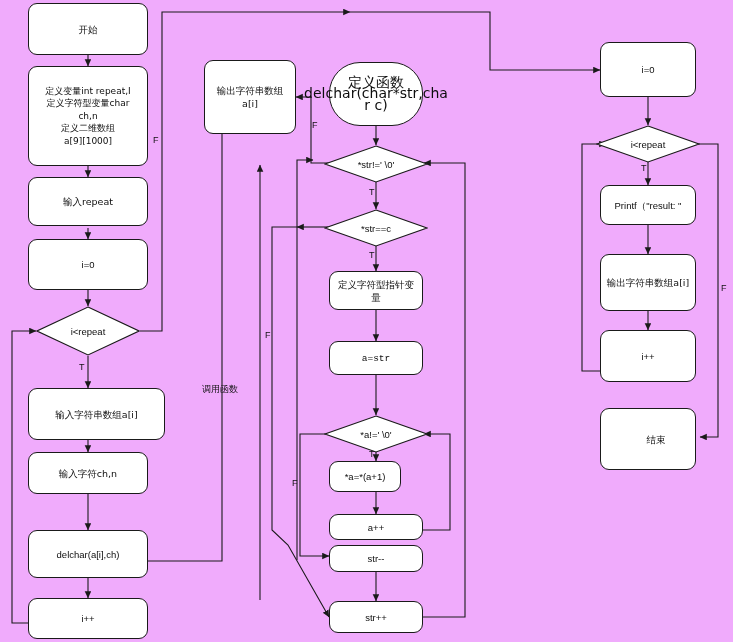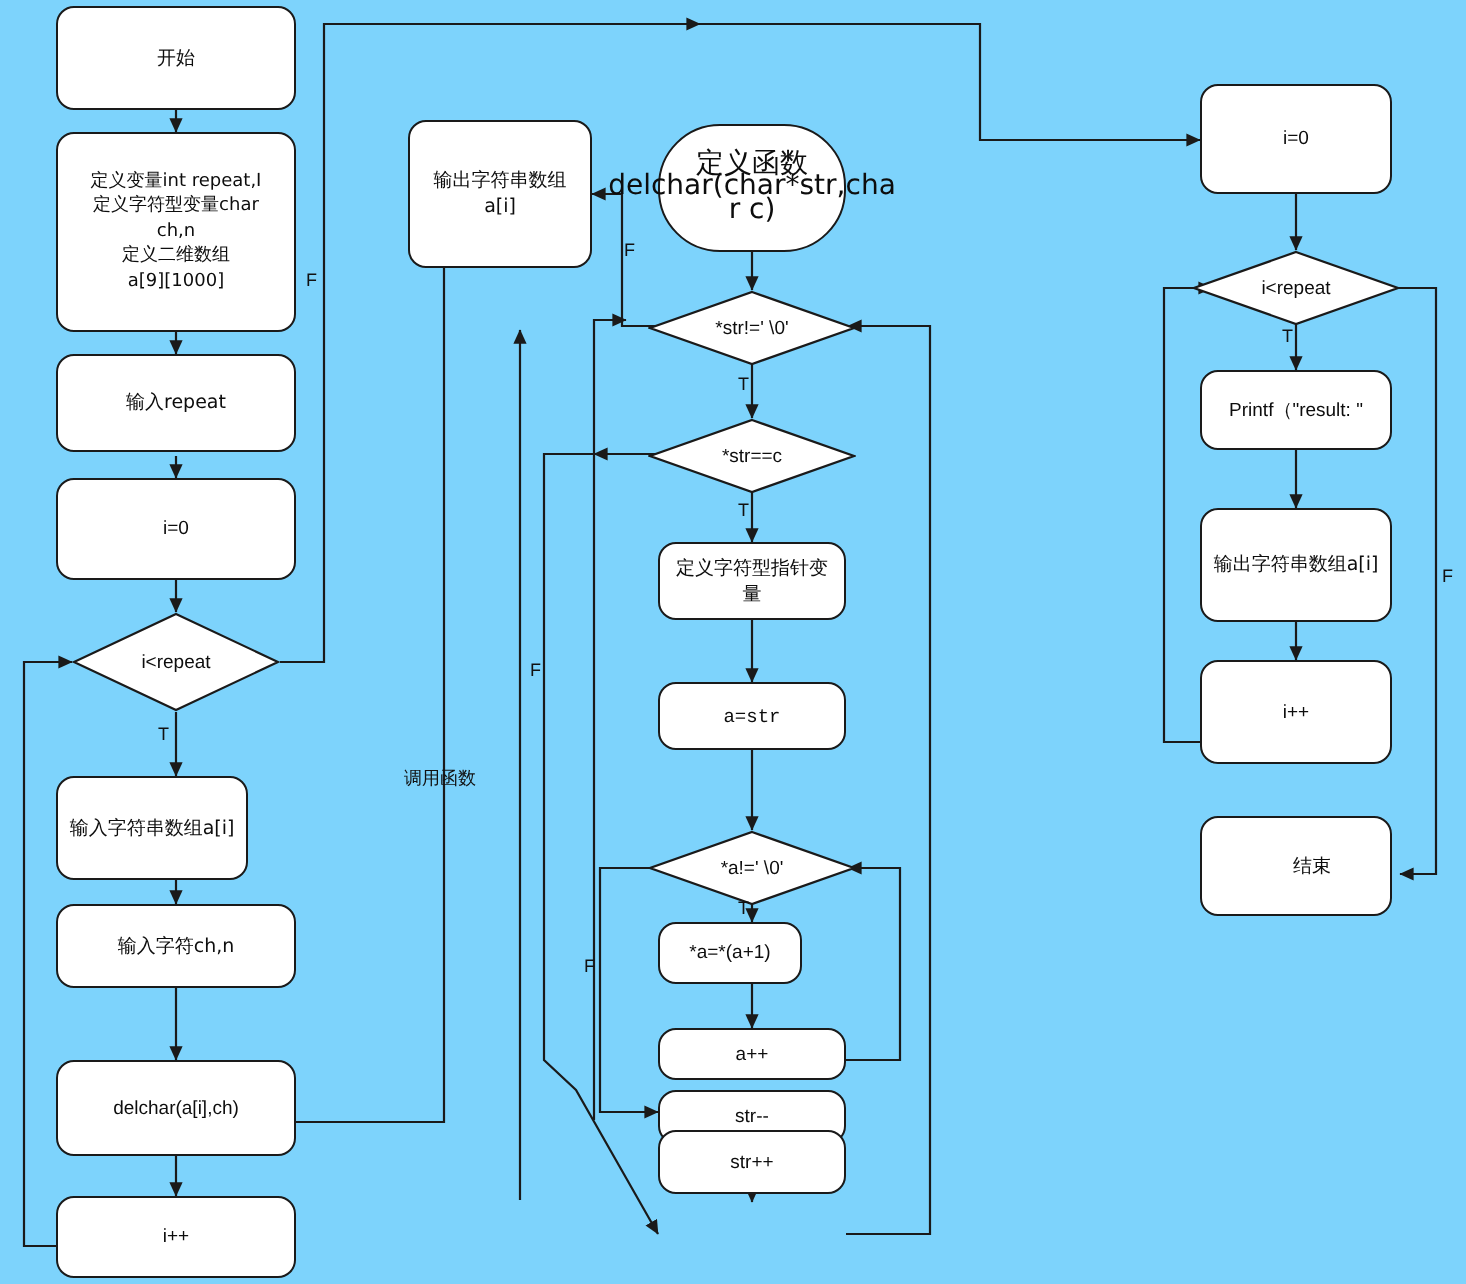--- a/index.html
+++ b/index.html
@@ -1,21 +1,21 @@
 <!DOCTYPE html>
 <html><head>
 <meta charset="utf-8">
 <title>Flowchart</title>
 <style>
   html,body{margin:0;padding:0;background:#ffffff;}
   body{font-family:"Liberation Sans","DejaVu Sans",sans-serif;}
   #canvas{
     position:relative;
     width:733px;height:642px;
-    background:#7dd3fc;
+    background:#f0abfc;
     overflow:hidden;
   }
   svg#wires{position:absolute;left:0;top:0;width:733px;height:642px;}
   .node{
     position:absolute;
     box-sizing:border-box;
     border:1px solid #1a1a1a;
     background:#ffffff;
     border-radius:9px;
     display:flex;align-items:center;justify-content:center;
@@ -130,21 +130,21 @@
 
   <div class="node" style="left:28px;top:239px;width:120px;height:51px;">i=0</div>
 
   <div class="diamond" style="left:36px;top:306px;width:104px;height:50px;">
     <svg class="dshape" viewBox="0 0 104 50" xmlns="http://www.w3.org/2000/svg">
       <polygon points="52,1 103,25 52,49 1,25" fill="#ffffff" stroke="#1a1a1a" stroke-width="1.1"></polygon>
     </svg>
     <div class="dlabel">i&lt;repeat</div>
   </div>
 
-  <div class="node cjk" style="left:28px;top:388px;width:96px;height:52px;">输入字符串数组a[i]</div>
+  <div class="node cjk" style="left:28px;top:388px;width:137px;height:52px;">输入字符串数组a[i]</div>
 
   <div class="node" style="left:28px;top:530px;width:120px;height:48px;">delchar(a[i],ch)</div>
 
   <div class="node cjk" style="left:28px;top:452px;width:120px;height:42px;">输入字符ch,n</div>
 
   <div class="node" style="left:28px;top:598px;width:120px;height:41px;">i++</div>
 
   <div class="node cjk" style="left:204px;top:60px;width:92px;height:74px;">输出字符串数组a[i]</div>
 
   <div class="node cjk" style="left:329px;top:62px;width:94px;height:64px;font-size:14px;line-height:11.5px;border-radius:31px;">定义函数
@@ -176,38 +176,38 @@
     </svg>
     <div class="dlabel">*a!=' \0'</div>
   </div>
 
   <div class="node" style="left:329px;top:461px;width:72px;height:31px;">*a=*(a+1)</div>
 
   <div class="node" style="left:329px;top:514px;width:94px;height:26px;">a++</div>
 
   <div class="node" style="left:329px;top:545px;width:94px;height:27px;">str--</div>
 
-  <div class="node" style="left:329px;top:565px;width:94px;height:32px;">str++</div>
+  <div class="node" style="left:329px;top:601px;width:94px;height:32px;">str++</div>
 
   <div class="node" style="left:600px;top:42px;width:96px;height:55px;">i=0</div>
 
   <div class="diamond" style="left:596px;top:125px;width:104px;height:38px;">
     <svg class="dshape" viewBox="0 0 104 38" xmlns="http://www.w3.org/2000/svg">
       <polygon points="52,1 103,19 52,37 1,19" fill="#ffffff" stroke="#1a1a1a" stroke-width="1.1"></polygon>
     </svg>
     <div class="dlabel">i&lt;repeat</div>
   </div>
 
   <div class="node" style="left:600px;top:185px;width:96px;height:40px;">Printf（"result: "</div>
 
   <div class="node cjk" style="left:600px;top:254px;width:96px;height:57px;">输出字符串数组a[i]</div>
 
   <div class="node" style="left:600px;top:330px;width:96px;height:52px;">i++</div>
 
-  <div class="node cjk" style="left:600px;top:408px;width:96px;height:50px;padding-left:20px;">结束</div>
+  <div class="node cjk" style="left:600px;top:408px;width:96px;height:62px;padding-left:20px;">结束</div>
 
   <div class="edgelabel" style="left:153px;top:135px;">F</div>
   <div class="edgelabel" style="left:79px;top:362px;">T</div>
   <div class="edgelabel cjk" style="left:202px;top:383px;font-size:9px;">调用函数</div>
 
   <div class="edgelabel" style="left:312px;top:120px;">F</div>
   <div class="edgelabel" style="left:369px;top:187px;">T</div>
   <div class="edgelabel" style="left:369px;top:250px;">T</div>
 
   <div class="edgelabel" style="left:265px;top:330px;">F</div>

